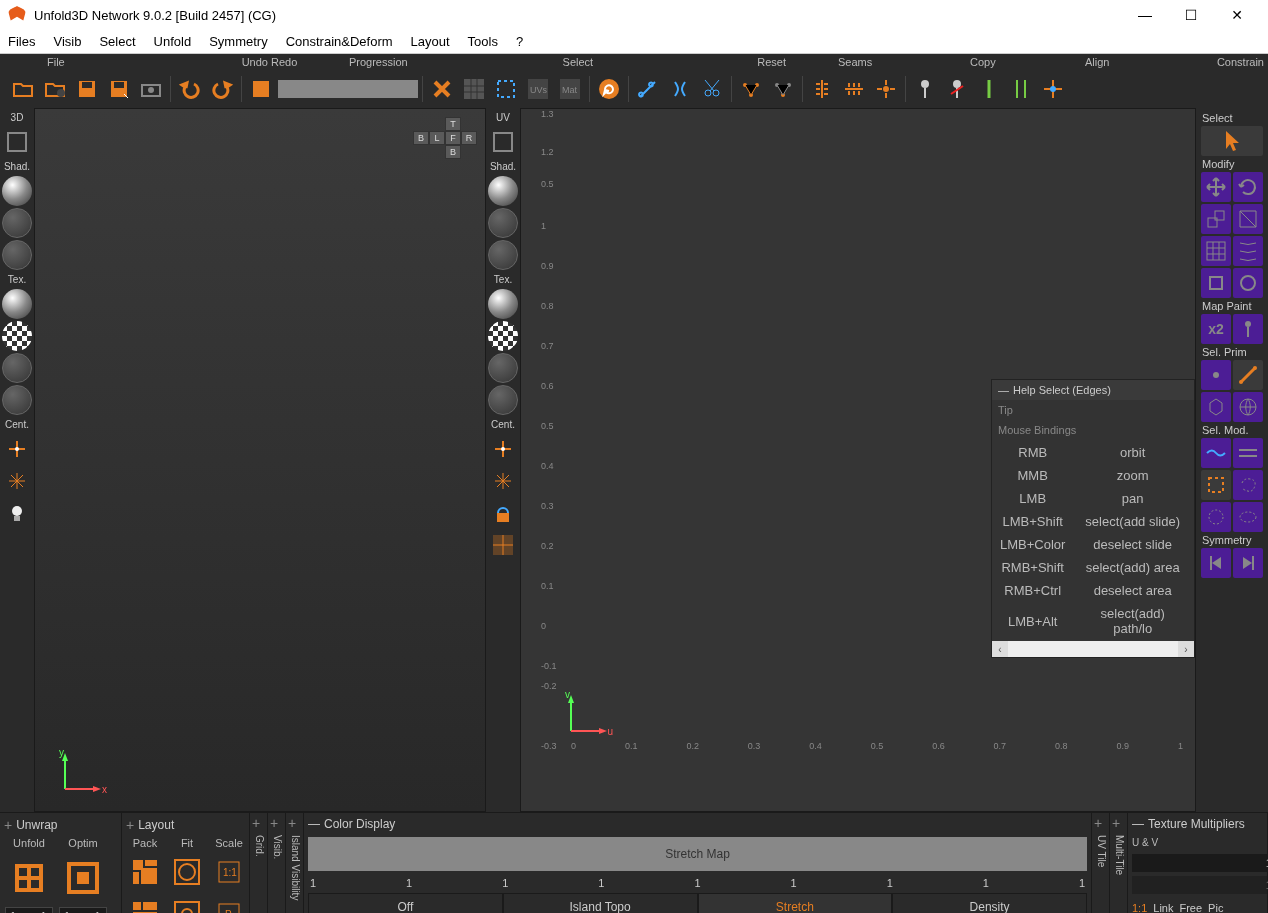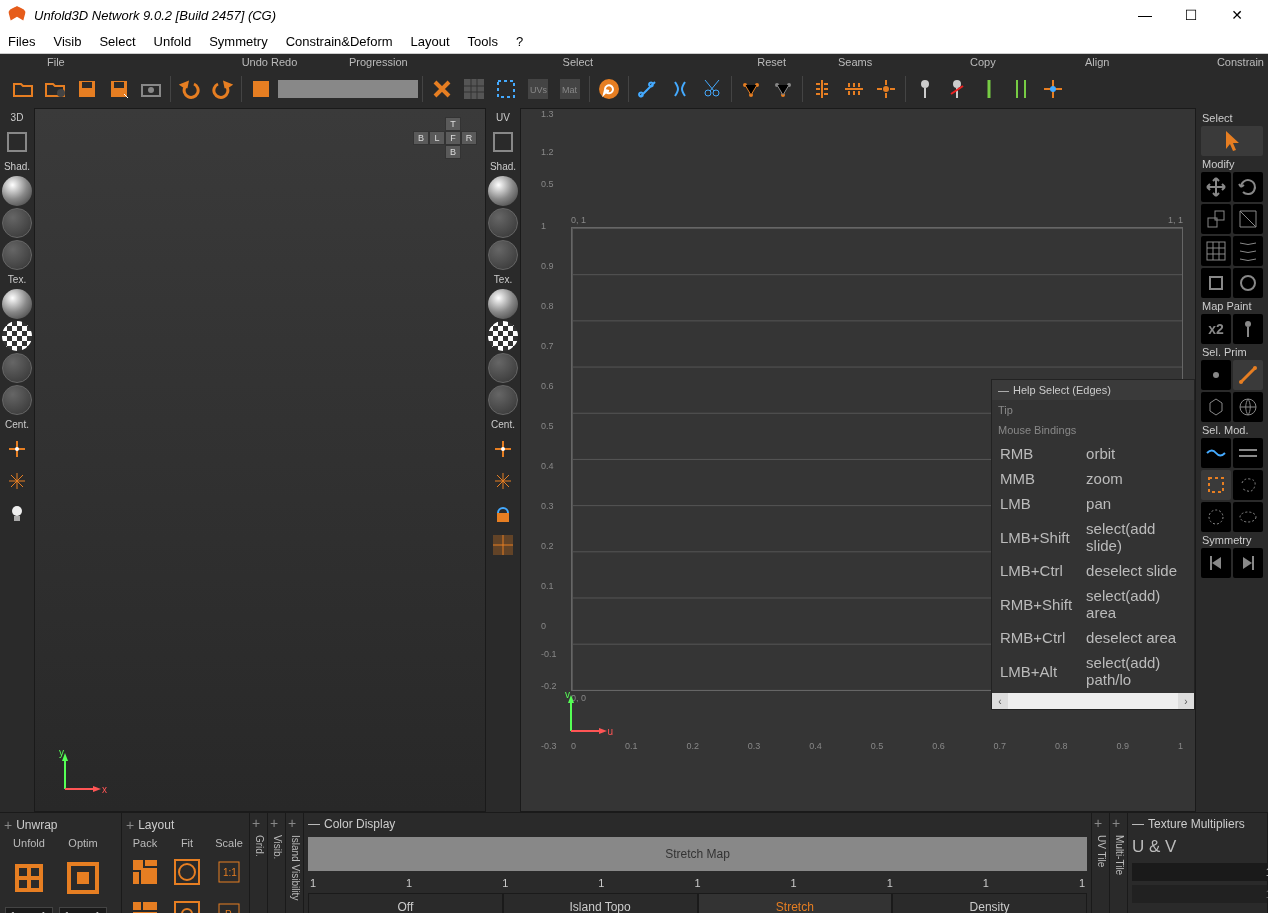--- a/index.html
+++ b/index.html
@@ -1,19 +1,19 @@
 <!DOCTYPE html>
 <html><head>
 <meta charset="utf-8">
 <style>
 * { margin:0; padding:0; box-sizing:border-box; font-family:"Segoe UI",Arial,sans-serif; }
 body { background:#2a2a2a; color:#ccc; font-size:12px; overflow:hidden; width:1268px; height:913px; }
 .titlebar { background:#fff; height:30px; display:flex; align-items:center; padding:0 8px; color:#000; }
 .titlebar .logo { width:18px; height:18px; background:#e65c1a; border-radius:50%; margin-right:8px; clip-path:polygon(50% 0%,100% 25%, 85% 80%, 50% 60%, 15% 80%, 0% 25%); }
-.titlebar .title { flex:1; font-size:13px;font-style:italic; }
+.titlebar .title { flex:1; font-size:13px; }
 .wincontrols { display:flex; gap:0; }
 .wincontrols div { width:46px; height:30px; display:flex; align-items:center; justify-content:center; font-size:14px; }
 .menubar { background:#fff; height:24px; display:flex; align-items:center; padding:0 8px; gap:18px; font-size:13px; color:#000; border-bottom:1px solid #ccc; }
 .menubar span { cursor:pointer; }
 .toolbar-section { background:#2a2a2a; padding:2px 4px; }
 .toolbar-labels { display:flex; height:16px; font-size:11px; color:#bbb; }
 .toolbar-labels span { display:inline-block;margin-left:39px; }
 .toolbar-row { display:flex; align-items:center; height:34px; gap:2px; padding:0 4px; }
 .tb-btn { width:30px; height:30px; display:flex; align-items:center; justify-content:center; cursor:pointer; border-radius:2px; }
 .tb-sep { width:1px; height:26px; background:#444; margin:0 2px; }
@@ -30,26 +30,26 @@
 .nav-cube .row { display:flex; }
 .nav-cube .cell { width:16px; height:14px; background:#5a5a5a; border:1px solid #333; font-size:9px; color:#ddd; display:flex; align-items:center; justify-content:center; }
 .axis-gizmo { position:absolute; bottom:12px; left:20px; width:50px; height:50px; }
 .uv-grid { position:absolute; left:50px; top:118px; right:12px; bottom:120px; }
 .uv-grid-inner { width:100%; height:100%; border:1px solid #666; background-image:linear-gradient(#555 1px,transparent 1px),linear-gradient(90deg,#555 1px,transparent 1px); background-size:10% 10%; }
 .uv-tick { position:absolute; font-size:9px; color:#888; }
 .help-panel { position:absolute; right:0; top:270px; width:204px; background:#333; border:1px solid #222; font-size:11px; max-height:360px; overflow-y:auto; }
 .help-panel .hdr { background:#3a3a3a; padding:4px 6px; display:flex; align-items:center; gap:4px; }
 .help-panel .body { padding:6px; color:#bbb; line-height:1.4; }
 .help-panel .sub { color:#888; padding:4px 6px; }
-.help-panel table { width:100%; font-size:15px; }
+.help-panel table { width:100%; font-size:13px;text-align:center; }
 .help-panel td { padding:3px 6px; color:#bbb; }
 .right-panel { width:72px; background:#2a2a2a; display:flex; flex-direction:column; align-items:center; padding:4px 2px; gap:2px; }
 .right-panel .lbl { font-size:11px; color:#ccc; align-self:flex-start; padding-left:4px; }
 .right-panel .btn-row { display:flex; gap:2px; }
-.rp-btn { width:30px; height:30px; background:#000000; display:flex; align-items:center; justify-content:center; cursor:pointer; border-radius:2px; }
+.rp-btn { width:30px; height:30px; background:#4c1d95; display:flex; align-items:center; justify-content:center; cursor:pointer; border-radius:2px; }
 .rp-btn.active { background:#3a3a3a; }
 .bottom-area { display:flex; height:122px; background:#2a2a2a; border-top:1px solid #1a1a1a; }
 .bp-section { border-right:1px solid #1a1a1a; padding:4px; }
 .bp-header { font-size:12px; color:#ccc; display:flex; align-items:center; gap:4px; margin-bottom:4px; }
 .bp-sub { display:flex; gap:4px; }
 .bp-col { display:flex; flex-direction:column; align-items:center; gap:4px; }
 .bp-col .lbl { font-size:11px; color:#bbb; }
 .bp-iconbtn { width:38px; height:38px; display:flex; align-items:center; justify-content:center; cursor:pointer; }
 .bp-iconbtn.lg { width:50px; height:50px; }
 .spinner { width:48px; height:18px; background:#1a1a1a; border:1px solid #444; color:#ccc; font-size:11px; display:flex; align-items:center; padding:0 4px; justify-content:space-between; }
@@ -398,30 +398,23 @@
       <div class="uv-tick" style="top:152px">0.9</div>
         <div class="uv-tick" style="top:192px">0.8</div>
       <div class="uv-tick" style="top:232px">0.7</div>
         <div class="uv-tick" style="top:272px">0.6</div>
       <div class="uv-tick" style="top:312px">0.5</div>
         <div class="uv-tick" style="top:352px">0.4</div>
       <div class="uv-tick" style="top:392px">0.3</div>
         <div class="uv-tick" style="top:432px">0.2</div>
       <div class="uv-tick" style="top:472px">0.1</div>
         <div class="uv-tick" style="top:512px">0</div>
-      <div class="uv-tick" style="top:540px">-0.1</div>
+      <div class="uv-tick" style="top:552px">-0.1</div>
         <div class="uv-tick" style="top:572px">-0.2</div>
       <div class="uv-tick" style="top:632px">-0.3</div>
-    </div>
-    <div class="uv-grid">
-      <div style="position:absolute;top:-12px;left:0;font-size:9px;color:#888">0, 1</div>
-      <div style="position:absolute;top:-12px;right:0;font-size:9px;color:#888">1, 1</div>
-      <div class="uv-grid-inner"></div>
-      <div style="position:absolute;bottom:-12px;left:0;font-size:9px;color:#888">0, 0</div>
-      <div style="position:absolute;bottom:-12px;right:0;font-size:9px;color:#888">1, 0</div>
     </div>
 
     <div style="position:absolute;left:50px;right:12px;bottom:58px;height:12px;display:flex;justify-content:space-between;font-size:9px;color:#888">
       <span>0</span>
         <span>0.1</span>
         <span>0.2</span>
         <span>0.3</span>
         <span>0.4</span>
         <span>0.5</span>
         <span>0.6</span>
@@ -460,21 +453,21 @@
             </tr>
         <tr>
               <td>LMB</td>
               <td>pan</td>
             </tr>
         <tr>
               <td>LMB+Shift</td>
               <td>select(add slide)</td>
             </tr>
         <tr>
-              <td>LMB+Ctrl</td>
+              <td>LMB+Color</td>
               <td>deselect slide</td>
             </tr>
         <tr>
               <td>RMB+Shift</td>
               <td>select(add) area</td>
             </tr>
         <tr>
               <td>RMB+Ctrl</td>
               <td>deselect area</td>
             </tr>
@@ -780,21 +773,21 @@
   </div>
   <div class="bp-section" style="width:18px;padding:2px">
     <span class="plus-icon">+</span>
     <div class="vert-label">Multi-Tile</div>
   </div>
   <div class="bp-section tex-mult">
     <div class="bp-header">
         <span>—</span>
         <span>Texture Multipliers</span>
       </div>
-    <div style="font-size:17px;color:#bbb;padding:2px 0">U &amp; V</div>
+    <div style="font-size:10px;color:#bbb;padding:2px 0">U &amp; V</div>
     <div class="tex-row">
         <input class="tex-input" value="10" style="">
       </div>
     <div class="tex-row">
         <input class="tex-input" disabled="" style="opacity: 0.5;" value="10">
       </div>
     <div class="tex-btns">
       <span class="active">1:1</span>
       <span>Link</span>
       <span>Free</span>

